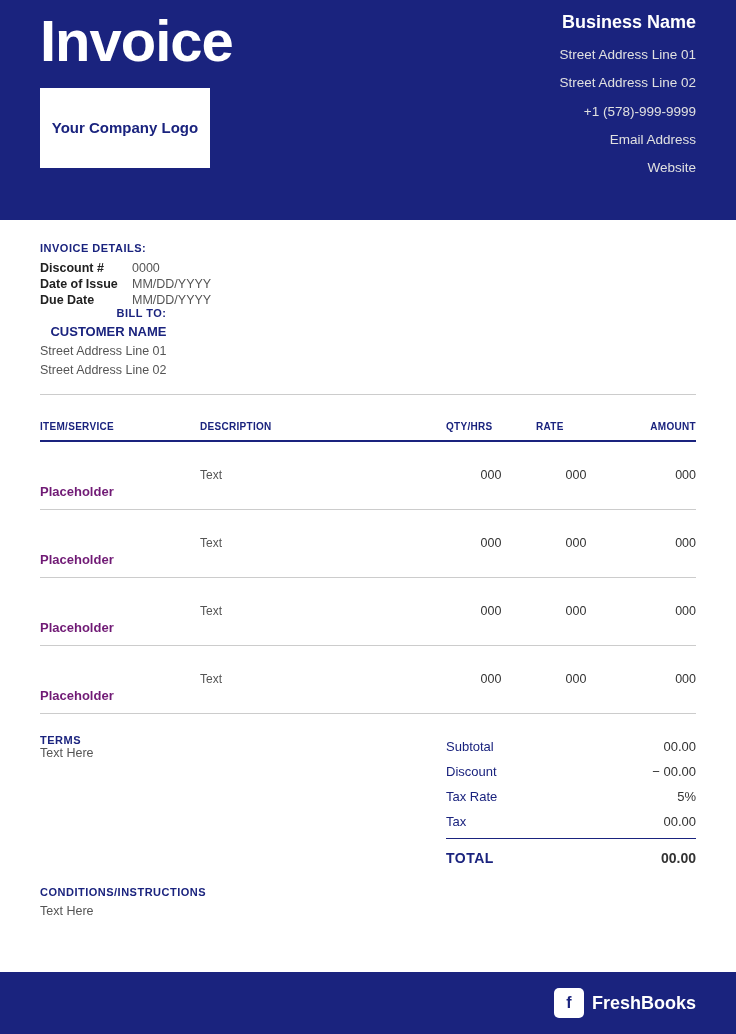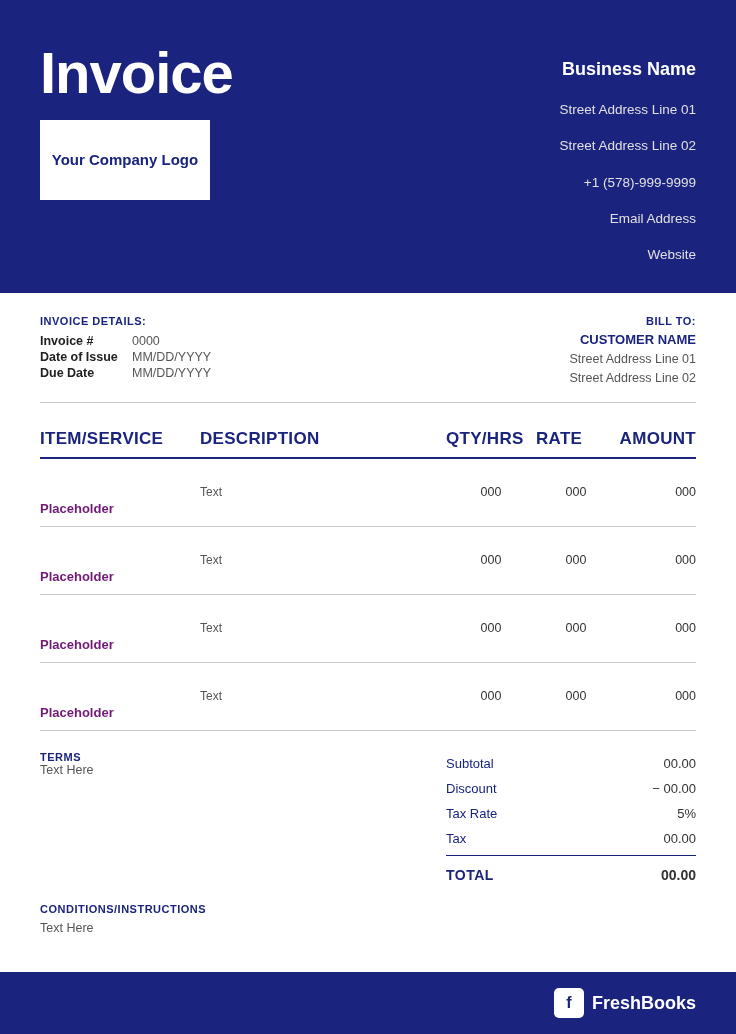--- a/index.html
+++ b/index.html
@@ -7,21 +7,21 @@
       width: 736px;
       min-height: 1034px;
       font-family: Arial, Helvetica, sans-serif;
       background: #ffffff;
       color: #222;
     }
 
     
     .header {
       background-color: #1a237e;
-      padding: 44px 40px 28px 40px;
+      padding: 12px 40px 28px 40px;
       display: flex;
       justify-content: space-between;
       align-items: flex-start;
       min-height: 220px;
     }
     .header-left {
       display: flex;
       flex-direction: column;
       gap: 18px;
     }
@@ -44,41 +44,41 @@
       font-size: 15px;
       font-weight: bold;
       text-align: center;
       line-height: 1.3;
     }
     .header-right {
       text-align: right;
       color: #ffffff;
       display: flex;
       flex-direction: column;
-      gap: 16px;
-      margin-top: 15px;
+      gap: 8px;
     }
     .business-name {
       font-size: 18px;
       font-weight: 900;
       color: #ffffff;
       margin-bottom: 4px;
     }
     .header-right .address-line {
       font-size: 13.5px;
       color: #e0e0e0;
       line-height: 1.5;
     }
 
     
     .details-section {
       padding: 22px 40px 14px 40px;
       display: flex;
       justify-content: space-between;
       align-items: flex-start;
+      flex-direction: column;
     }
     .invoice-details-block {
       display: flex;
       flex-direction: column;
       gap: 2px;
     }
     .section-label {
       font-size: 11px;
       font-weight: 800;
       color: #1a237e;
@@ -134,21 +134,21 @@
       padding: 18px 40px 0 40px;
     }
     .table-header-row {
       display: grid;
       grid-template-columns: 160px 1fr 90px 80px 80px;
       padding: 8px 0;
       border-bottom: 2.5px solid #1a237e;
       margin-bottom: 0;
     }
     .col-head {
-      font-size: 17px;
+      font-size: 10px;
       font-weight: 900;
       color: #1a237e;
       text-transform: uppercase;
       letter-spacing: 0.3px;
     }
     .col-head.right { text-align: right; }
     .col-head.center { }
 
     .table-row {
       display: grid;
@@ -312,21 +312,21 @@
       <div class="address-line">+1 (578)-999-9999</div>
       <div class="address-line">Email Address</div>
       <div class="address-line">Website</div>
     </div>
   </div>
 
   <div class="details-section">
     <div class="invoice-details-block">
       <div class="section-label">INVOICE DETAILS:</div>
       <div class="detail-row">
-        <span class="label">Invoice #</span>
+        <span class="label">Discount #</span>
         <span class="value">0000</span>
       </div>
       <div class="detail-row">
         <span class="label">Date of Issue</span>
         <span class="value">MM/DD/YYYY</span>
       </div>
       <div class="detail-row">
         <span class="label">Due Date</span>
         <span class="value">MM/DD/YYYY</span>
       </div>

